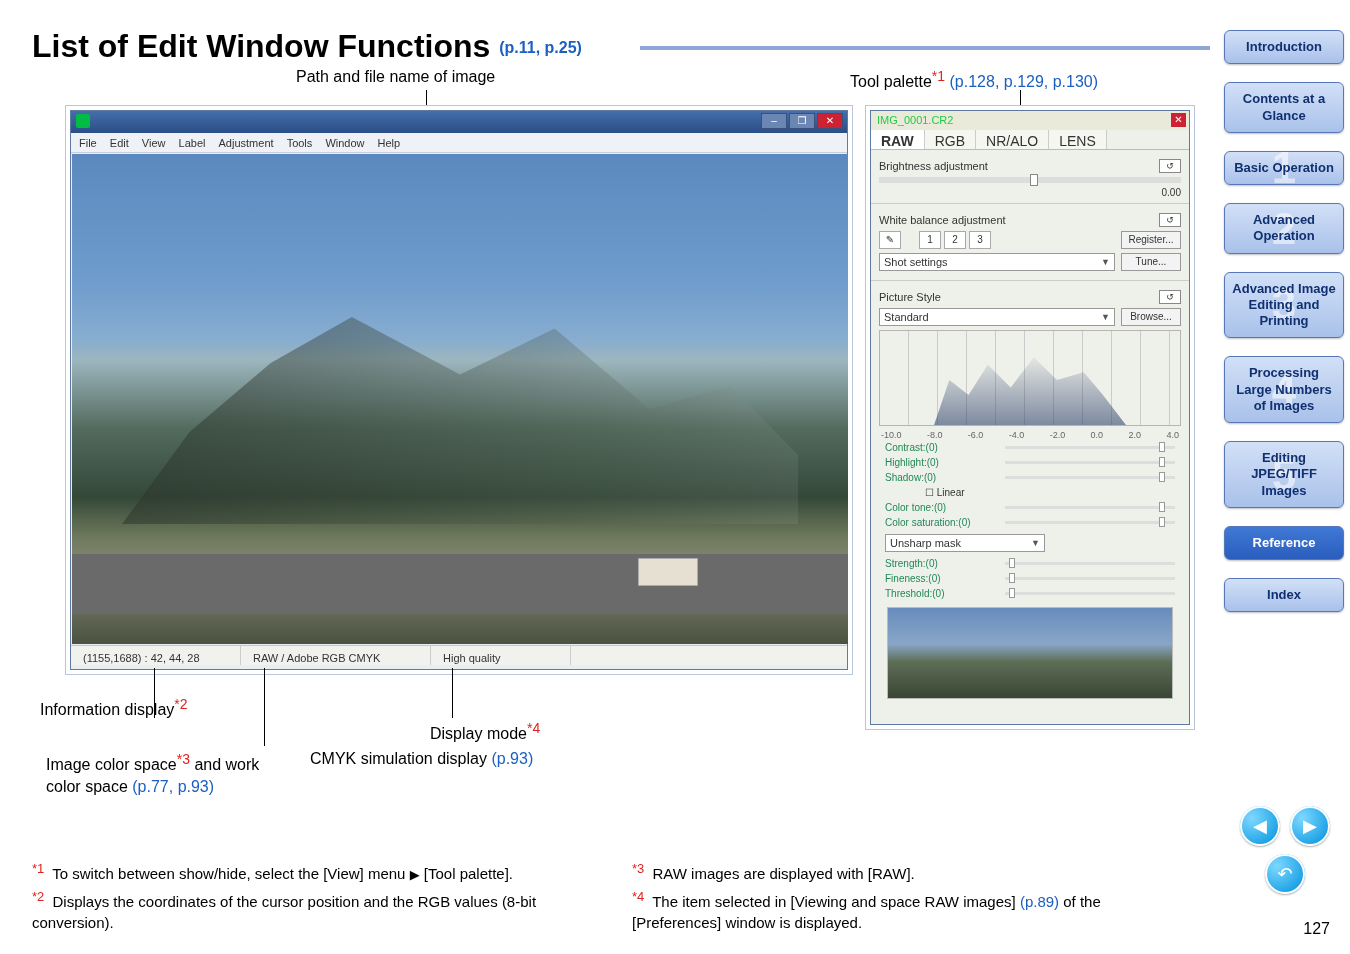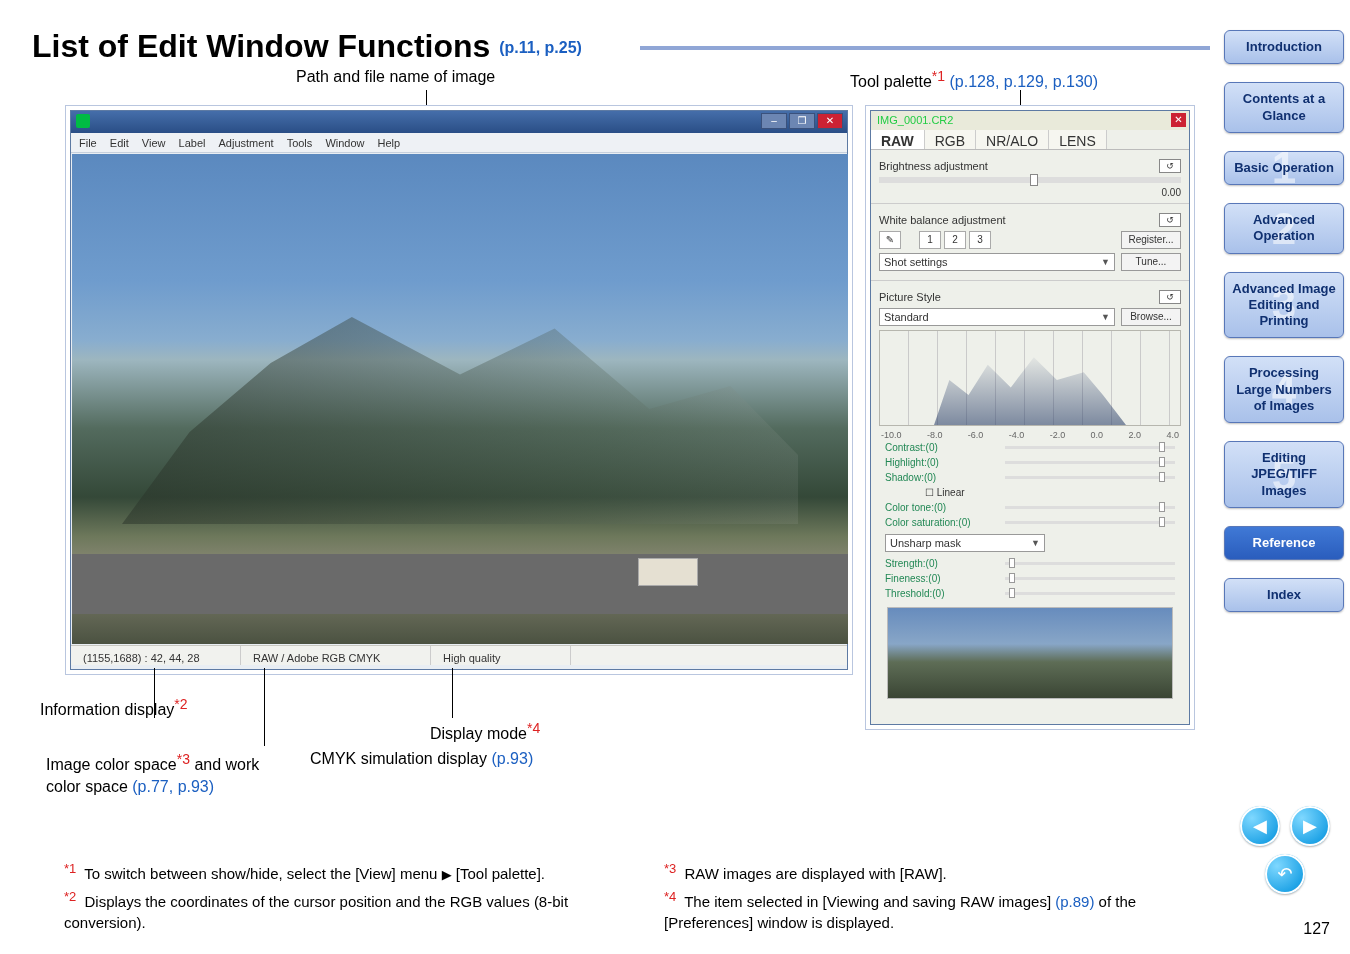--- a/index.html
+++ b/index.html
@@ -170,21 +170,20 @@
 
   
   .footnotes {
     position: absolute;
     top: 860px;
     left: 32px;
     width: 1170px;
     display: flex;
     gap: 40px;
     font-size: 15px;
-    margin-left: 32px;
   }
   .fn-col { width: 560px; }
   .fn-line { margin-bottom: 4px; line-height: 1.4; }
   .fn-tag { color:#d22; font-size:13px; vertical-align:super; margin-right:4px;}
 
   
   .sidenav {
     position: absolute;
     right: 6px;
     top: 30px;
@@ -438,21 +437,21 @@
       <span>Displays the coordinates of the cursor position and the RGB values (8-bit conversion).</span>
     </div>
   </div>
   <div class="fn-col">
     <div class="fn-line">
       <span class="fn-tag">*3</span>
       <span>RAW images are displayed with [RAW].</span>
     </div>
     <div class="fn-line">
       <span class="fn-tag">*4</span>
-      <span>The item selected in [Viewing and saving RAW images] </span><span class="blue-link">(p.89)</span><span> of the [Preferences] window is displayed.</span>
+      <span>The item selected in [Viewing and space RAW images] </span><span class="blue-link">(p.89)</span><span> of the [Preferences] window is displayed.</span>
     </div>
   </div>
 </div>
 
 <div class="sidenav">
   <div class="nav-btn">
       <span class="bt-text">Introduction</span>
     </div>
   <div class="nav-btn">
       <span class="bt-text">Contents at a Glance</span>

